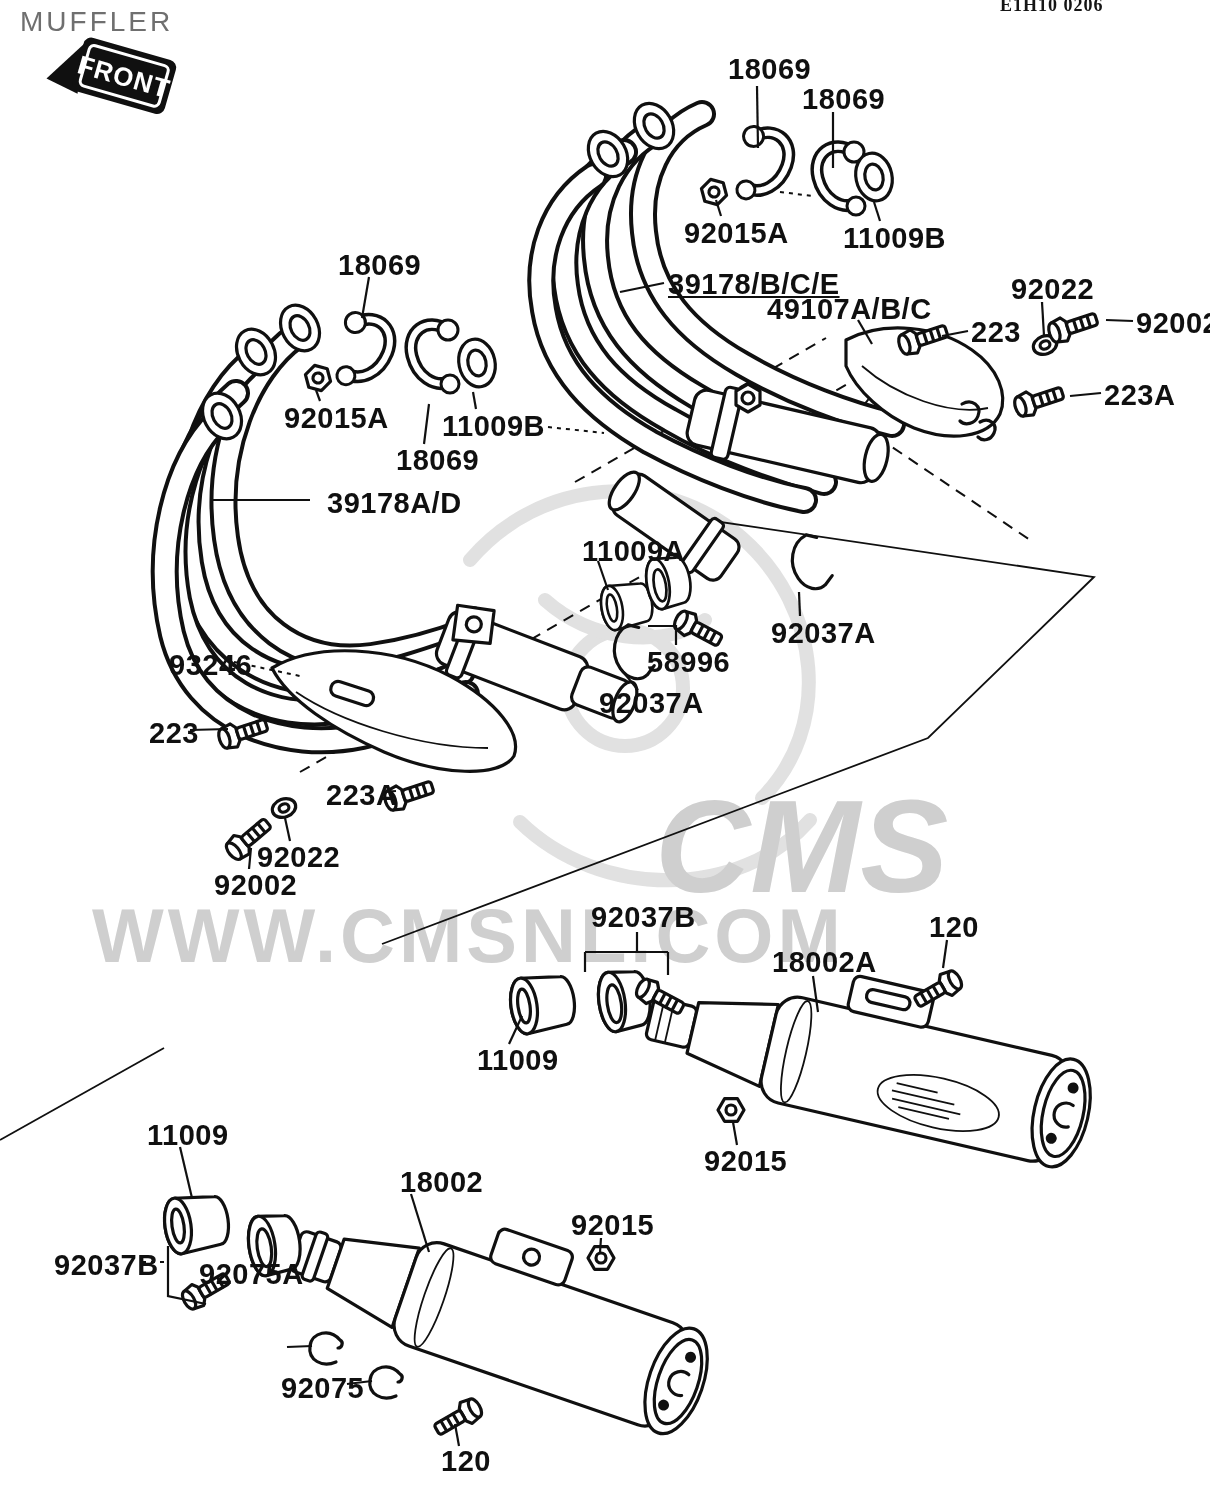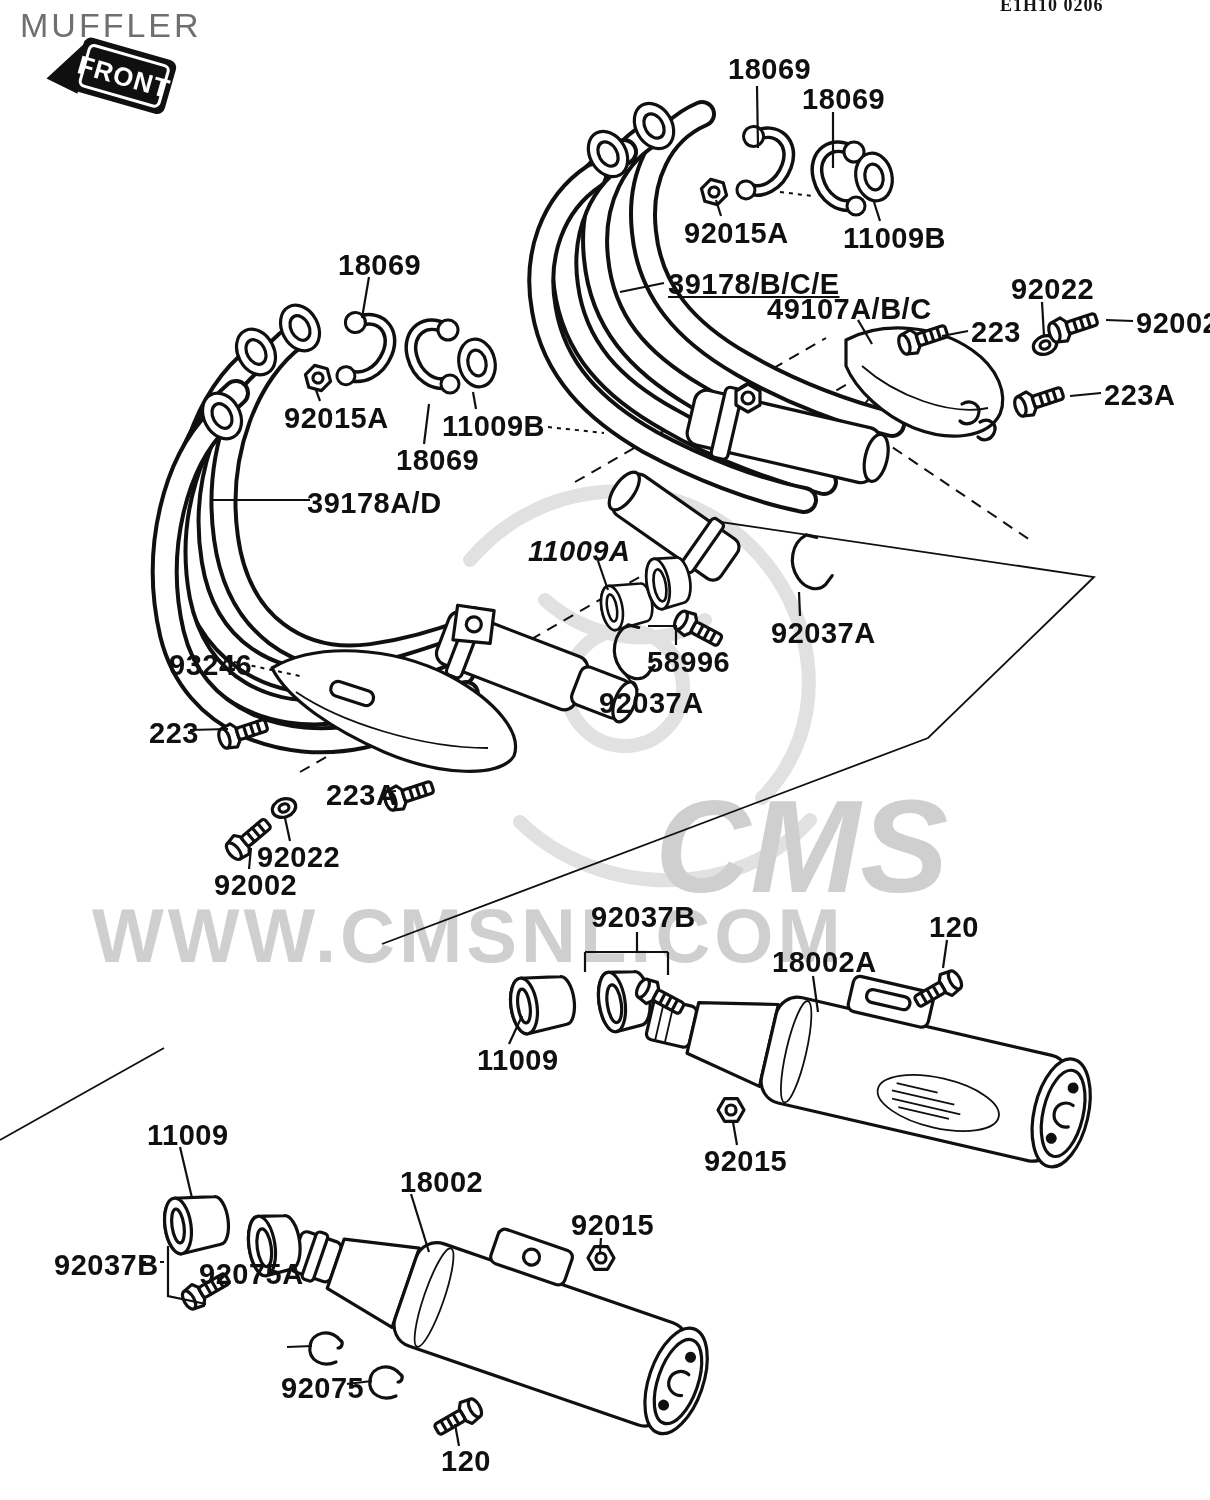--- a/index.html
+++ b/index.html
@@ -19,21 +19,21 @@
   .dot  { stroke:#101010; fill:none; stroke-width:2; stroke-dasharray:4 5; }
   .ink  { fill:#101010; stroke:none; }
   .tubeO{ stroke:#101010; fill:none; stroke-width:28; stroke-linecap:round; }
   .tubeI{ stroke:#ffffff; fill:none; stroke-width:20; stroke-linecap:round; }
   .wm   { fill:#cfcfcf; }
   .wms  { stroke:#d7d7d7; fill:none; stroke-width:14; stroke-linecap:round; }
 
   
   .page-title {
     position:absolute; left:20px; top:6px;
-    font-size:34px; letter-spacing:3px; color:#6f6f6f;
+    font-size:28px; letter-spacing:3px; color:#6f6f6f;
   }
   .doc-code {
     position:absolute; left:1000px; top:-5px;
     font-family:"Liberation Serif", serif; font-weight:bold;
     font-size:18px; color:#151515; letter-spacing:1px;
   }
   .labels { position:absolute; left:0; top:0; width:100%; height:100%;border-radius:19px; }
   .plabel {
     position:absolute; white-space:nowrap;
     font-weight:bold; font-size:29px; line-height:1;
@@ -327,22 +327,22 @@
       <div class="plabel" style="left: 668px; top: 270px; text-decoration: underline;">39178/B/C/E</div>
       <div class="plabel" style="left: 767px; top: 295px;">49107A/B/C</div>
       <div class="plabel" style="left: 1011px; top: 275px;">92022</div>
       <div class="plabel" style="left: 1136px; top: 309px;">92002</div>
       <div class="plabel" style="left: 971px; top: 318px;">223</div>
       <div class="plabel" style="left: 1104px; top: 381px;">223A</div>
       <div class="plabel" style="left: 338px; top: 251px;">18069</div>
       <div class="plabel" style="left: 284px; top: 404px;">92015A</div>
       <div class="plabel" style="left: 442px; top: 412px;">11009B</div>
       <div class="plabel" style="left: 396px; top: 446px;">18069</div>
-      <div class="plabel" style="left: 307px; top: 489px; text-align: right;">39178A/D</div>
-      <div class="plabel" style="left: 528px; top: 537px; font-style: italic;">11009A</div>
+      <div class="plabel" style="left: 327px; top: 489px; text-align: right;">39178A/D</div>
+      <div class="plabel" style="left: 582px; top: 537px;">11009A</div>
       <div class="plabel" style="left: 647px; top: 648px;">58996</div>
       <div class="plabel" style="left: 599px; top: 689px;">92037A</div>
       <div class="plabel" style="left: 771px; top: 619px;">92037A</div>
       <div class="plabel" style="left: 169px; top: 651px;">93246</div>
       <div class="plabel" style="left: 149px; top: 719px;">223</div>
       <div class="plabel" style="left: 326px; top: 781px;">223A</div>
       <div class="plabel" style="left: 257px; top: 843px;">92022</div>
       <div class="plabel" style="left: 214px; top: 871px;">92002</div>
       <div class="plabel" style="left: 591px; top: 903px;">92037B</div>
       <div class="plabel" style="left: 477px; top: 1046px;">11009</div>

